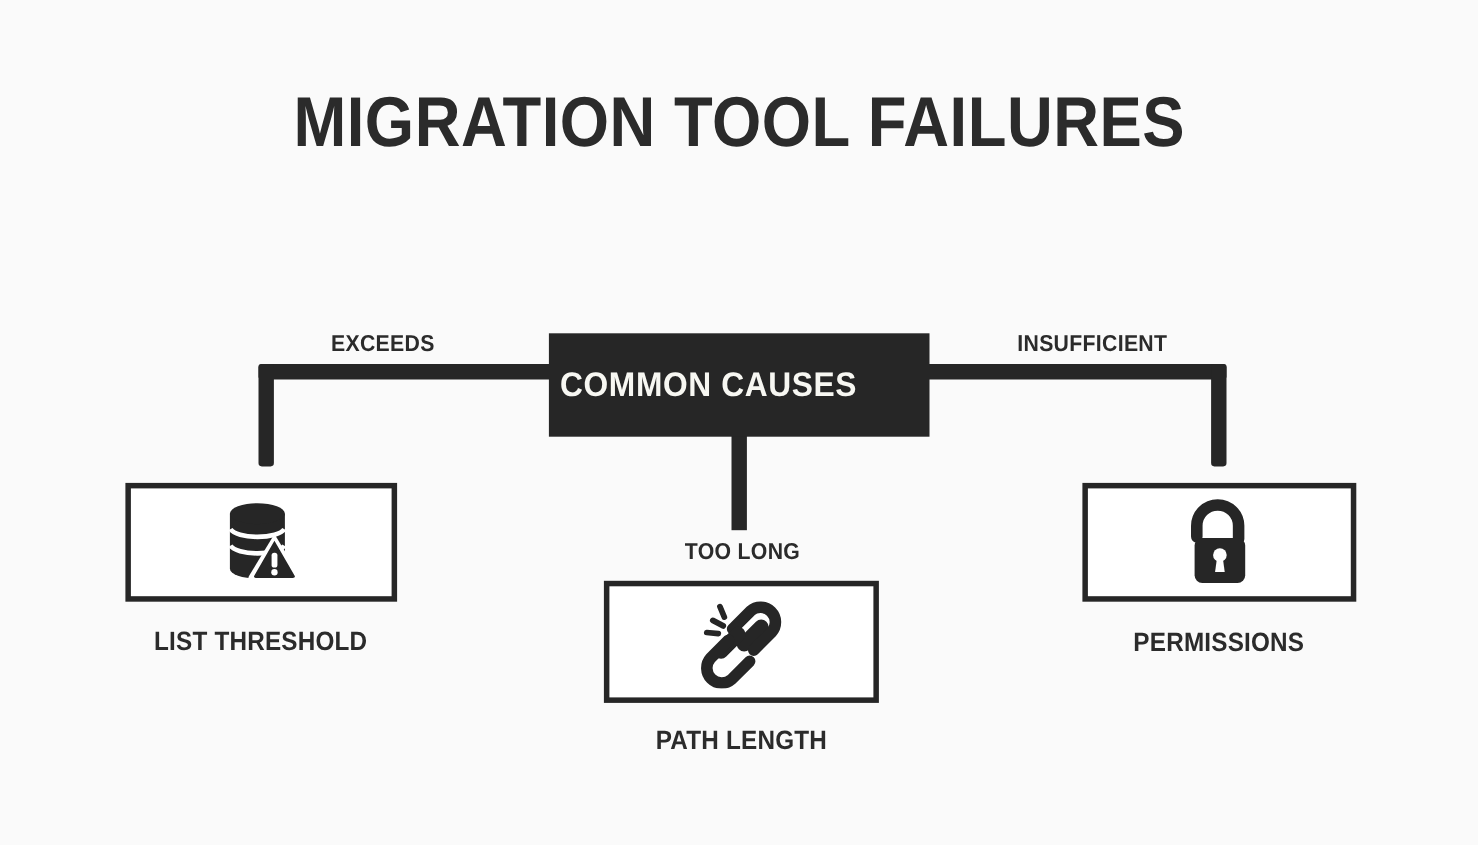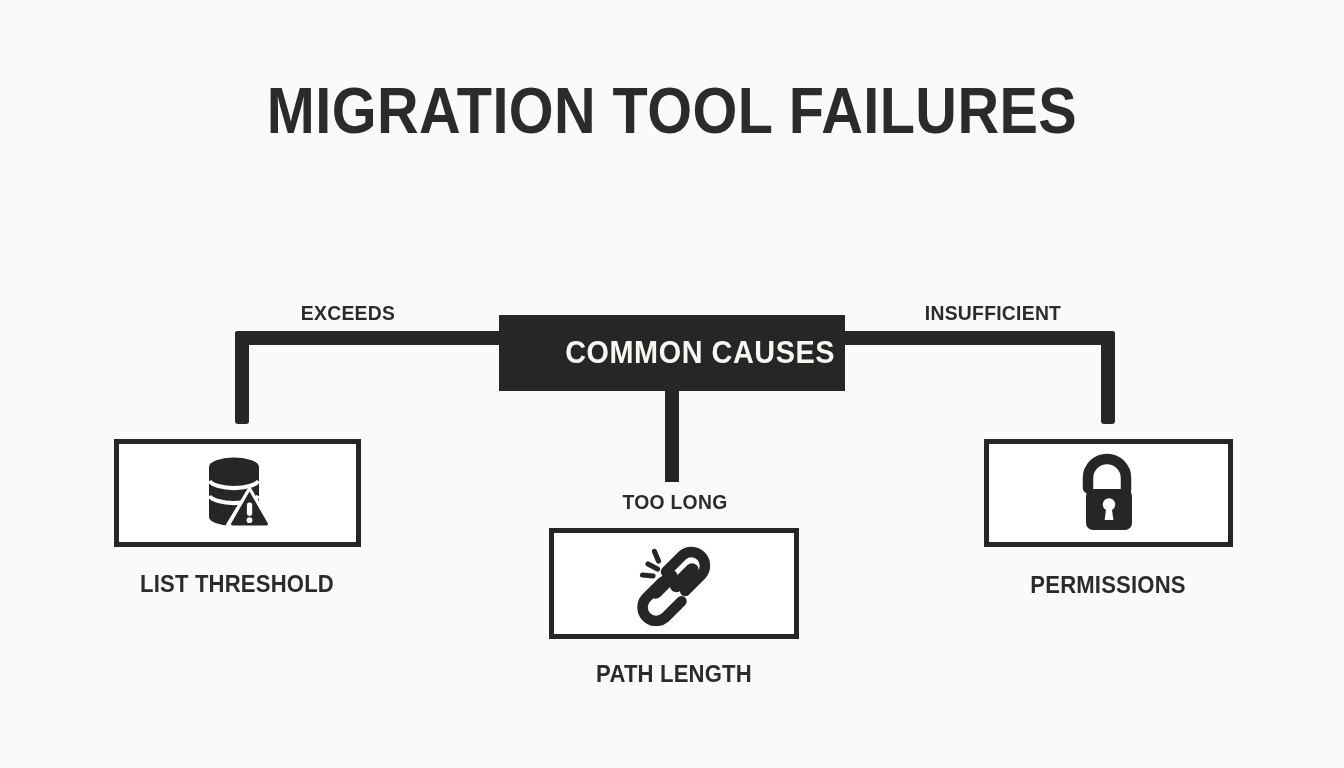--- a/index.html
+++ b/index.html
@@ -39,26 +39,25 @@
     transform-origin: 50% 50%;
     white-space: nowrap;
   }
 
   
   .hub {
     position: absolute;
     left: 499px;
     top: 287px;
     width: 346px;
-    height: 76px;
+    height: 94px;
     background: #262626;
     display: flex;
     align-items: center;
-    justify-content: flex-end;
-    margin-top: 12px;
+    justify-content: flex-start;
   }
   .hub-label {
     font-weight: bold;
     font-size: 31px;
     letter-spacing: 0.6px;
     color: #f7f7f2;
     transform: scaleX(0.93);
     white-space: nowrap;
   }
 

